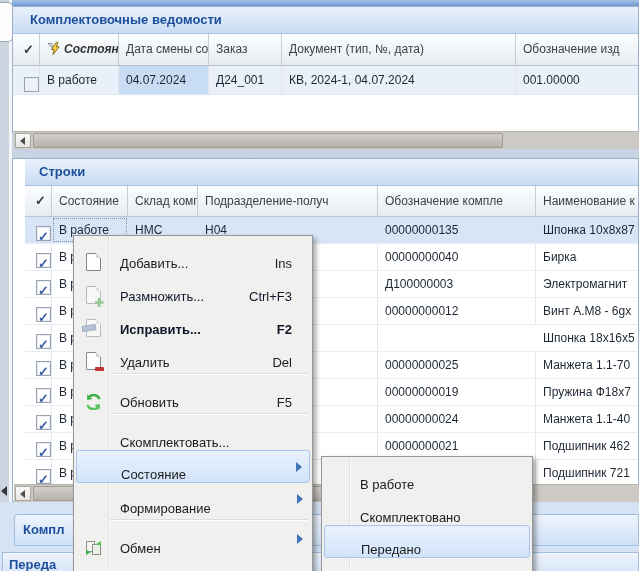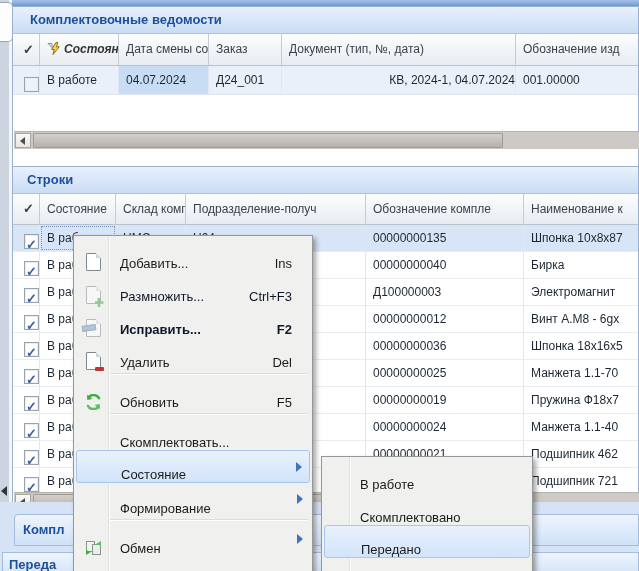--- a/index.html
+++ b/index.html
@@ -90,50 +90,50 @@
 </head>
 <body>
 
 <div class="canvas">
   <div class="top-strip"></div>
   <div class="left-strip"></div>
   <div class="left-sliver"></div>
   <div class="corner-widget"></div>
   <div class="splitter-arrow"></div>
 
-  <section class="panel" style="top:6px;height:186px;">
+  <section class="panel" style="top:6px;height:126px;">
     <div class="panel-title">Комплектовочные ведомости</div>
     <div class="thead">
       <div class="hcell s-c0"><span class="check-glyph">✓</span></div>
       <div class="hcell s-c1 ita">
         <svg class="svgicon" width="15" height="13" viewBox="0 0 15 13" style="vertical-align:-2px;margin-right:2px;">
           <path d="M1 1.5 L5 5.5 L5 1.5 Z" fill="#e9edf2" stroke="#8b9096"></path>
           <path d="M9 0.5 L4.6 7.5 L7.2 7.5 L6 12.5 L12.2 4.8 L9.4 4.8 L10.8 0.5 Z" fill="#ffd243" stroke="#7a6214" stroke-width="0.9"></path>
         </svg><span>Состояни</span>
       </div>
       <div class="hcell s-c2">Дата смены сос</div>
       <div class="hcell s-c4">Документ (тип, №, дата)</div>
       <div class="hcell s-c3">Заказ</div>
       <div class="hcell s-c5">Обозначение изд</div>
     </div>
     <div class="t-row" style="height:28px;line-height:28px;background:#e9f0f9;border-bottom:1px solid #dfe6ee;">
       <div class="cell s-c0" style="line-height:28px;"><span class="cb unchecked" style="margin-top:7px;"></span></div>
       <div class="cell s-c1" style="line-height:28px;">В работе</div>
       <div class="cell s-c2" style="line-height:28px;background:#c8ddf4;">04.07.2024</div>
       <div class="cell s-c3" style="line-height:28px;">Д24_001</div>
-      <div class="cell s-c4" style="line-height:28px;text-align:right;">КВ, 2024-1, 04.07.2024</div>
+      <div class="cell s-c4" style="line-height:28px;">КВ, 2024-1, 04.07.2024</div>
       <div class="cell s-c5" style="line-height:28px;">001.00000</div>
     </div>
     <div class="hscroll" style="top:124px;width:625px;">
       <div class="hs-btn"></div>
       <div class="hs-thumb" style="left:19px;width:470px;"></div>
     </div>
   </section>
 
-  <section class="panel" style="top:166px;height:344px;">
+  <section class="panel" style="top:158px;height:344px;padding-left:12px;">
     <div class="panel-title" style="padding-left:14px;">Строки</div>
     <div class="thead" style="height:30px;">
       <div class="hcell l-c0" style="height:30px;line-height:30px;"><span class="check-glyph">✓</span></div>
       <div class="hcell l-c1" style="height:30px;line-height:30px;">Состояние</div>
       <div class="hcell l-c2" style="height:30px;line-height:30px;">Склад комп.</div>
       <div class="hcell l-c3" style="height:30px;line-height:30px;">Подразделение-получ</div>
       <div class="hcell l-c4" style="height:30px;line-height:30px;">Обозначение компле</div>
       <div class="hcell l-c5" style="height:30px;line-height:30px;">Наименование к</div>
     </div>
     <div id="lines-body">
@@ -167,21 +167,20 @@
           <div class="cell l-c2"></div>
           <div class="cell l-c3"></div>
           <div class="cell l-c4">00000000012</div>
           <div class="cell l-c5">Винт А.М8 - 6gх</div>
         </div>
         <div class="t-row">
           <div class="cell l-c0"><span class="cb checked"></span></div>
           <div class="cell l-c1">В работе</div>
           <div class="cell l-c2"></div>
           <div class="cell l-c3"></div>
-          <div class="cell l-c4">00000000036</div>
           <div class="cell l-c5">Шпонка 18х16х5</div>
         </div>
         <div class="t-row">
           <div class="cell l-c0"><span class="cb checked"></span></div>
           <div class="cell l-c1">В работе</div>
           <div class="cell l-c2"></div>
           <div class="cell l-c3"></div>
           <div class="cell l-c4">00000000025</div>
           <div class="cell l-c5">Манжета 1.1-70</div>
         </div>

